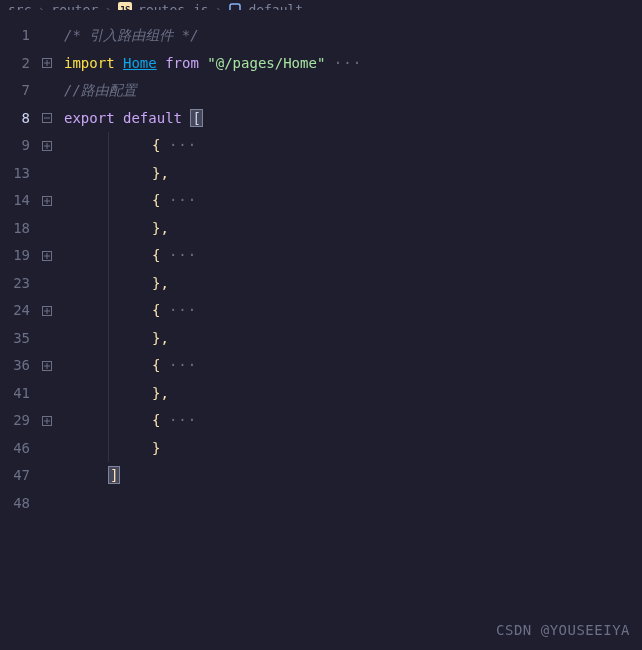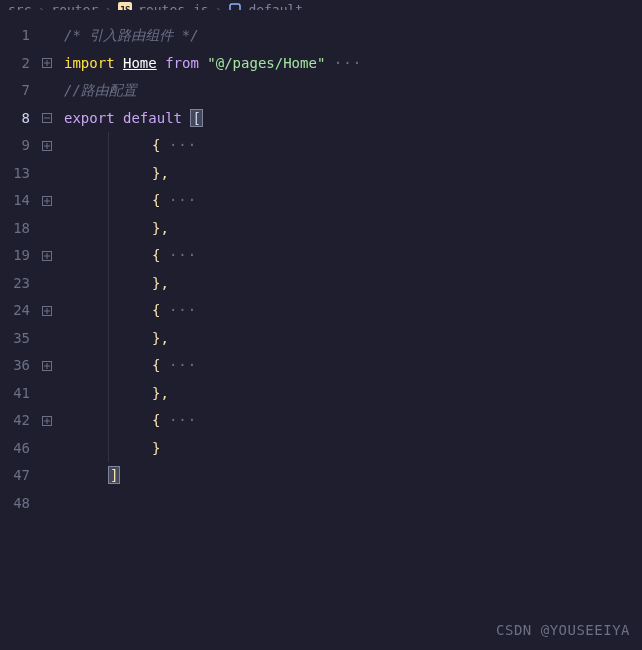--- a/index.html
+++ b/index.html
@@ -74,21 +74,21 @@
       left: 0;
       top: 0;
       bottom: 0;
       border-left: 1px solid #313244;
     }
     .comment { color: #6c7086; font-style: italic; }
     .keyword-import { color: #fde047; }
     .keyword-export { color: #cba6f7; }
     .keyword-from { color: #cba6f7; }
     .keyword-default { color: #cba6f7; }
-    .class-name { color: #ffffff; text-decoration: underline; }
+    .class-name { color: #0ea5e9; text-decoration: underline; }
     .string { color: #a6e3a1; }
     .punct { color: #cdd6f4; }
     .punct-yellow { color: #f9e2af; }
     .bracket-hl {
       background: #45475a;
       border: 1px solid #7f849c;
       padding: 0 1px;
     }
     .fold-dots { color: #6c7086; letter-spacing: 1px; }
     .watermark {
@@ -135,21 +135,21 @@
     <div class="line-num">9</div>
     <div class="line-num">13</div>
     <div class="line-num">14</div>
     <div class="line-num">18</div>
     <div class="line-num">19</div>
     <div class="line-num">23</div>
     <div class="line-num">24</div>
     <div class="line-num">35</div>
     <div class="line-num">36</div>
     <div class="line-num">41</div>
-    <div class="line-num">42</div>
+    <div class="line-num">29</div>
     <div class="line-num">46</div>
     <div class="line-num">47</div>
     <div class="line-num">48</div>
   </div>
 
   <div class="fold-col">
     <div class="fold"></div>
     <div class="fold">
         <svg viewBox="0 0 10 10">
           <rect x="0.5" y="0.5" width="9" height="9" fill="none" stroke="#6c7086"></rect>

